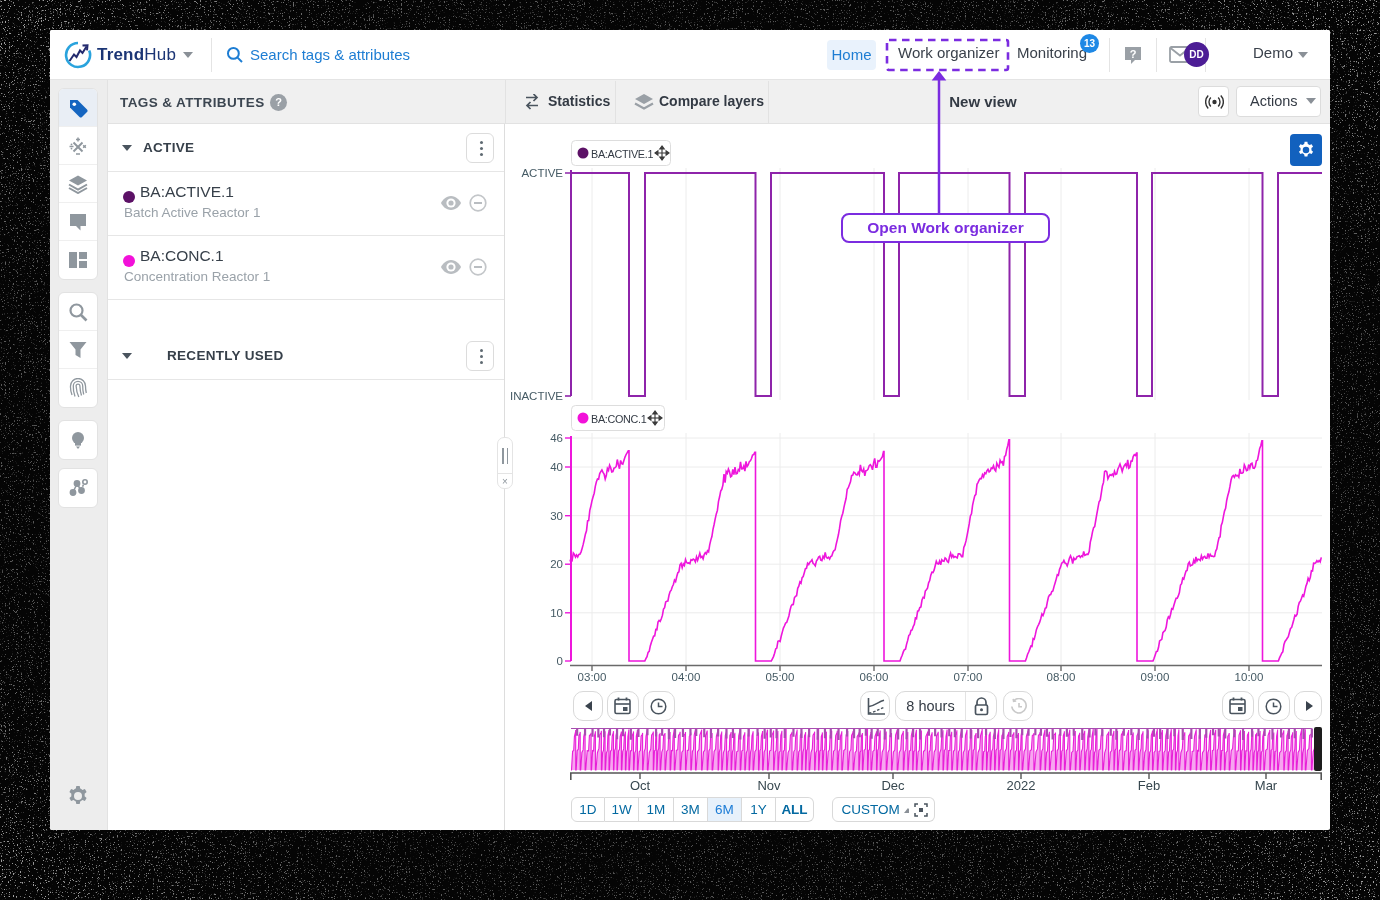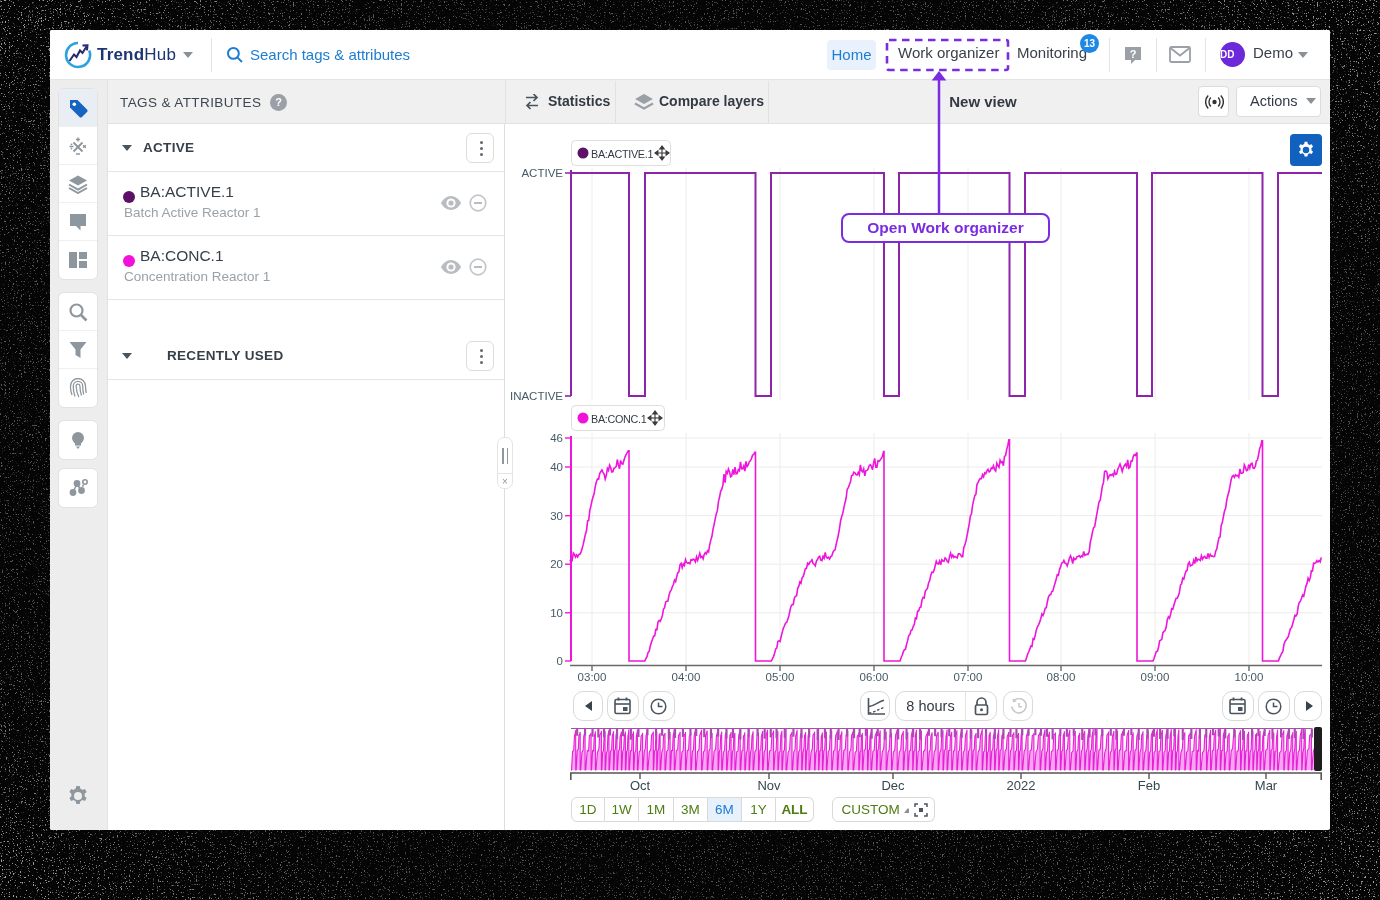--- a/index.html
+++ b/index.html
@@ -8,21 +8,21 @@
 .abs{position:absolute;}
 #card{position:absolute;left:50px;top:30px;width:1280px;height:800px;background:#fff;border-radius:2px;overflow:hidden;}
 
 #nav{position:absolute;left:0;top:0;width:1280px;height:50px;background:#fff;border-bottom:1px solid #e4e4e4;}
 .navdiv{position:absolute;top:8px;height:34px;width:1px;background:#e4e4e4;}
 #logo-text{position:absolute;left:47px;top:15px;font-size:17px;color:#1b3575;letter-spacing:.2px;}
 #srch-text{position:absolute;left:200px;top:16px;font-size:15px;color:#1d7dd3;}
 .navitem{position:absolute;top:14px;font-size:15px;color:#3a414b;}
 #home{position:absolute;left:777px;top:10px;width:49px;height:30px;background:#e9f2fc;border-radius:4px;color:#1d7dd3;font-size:15px;text-align:center;line-height:30px;}
 #badge{position:absolute;left:1030px;top:4px;width:19px;height:19px;border-radius:50%;background:#1e88e5;color:#fff;font-size:10px;font-weight:bold;text-align:center;line-height:19px;}
-#avatar{position:absolute;left:1170px;top:12px;width:25px;height:25px;border-radius:50%;background:#6d28d9;color:#fff;font-size:10px;font-weight:bold;line-height:25px;}
+#avatar{position:absolute;left:1134px;top:12px;width:25px;height:25px;border-radius:50%;background:#4c1d95;color:#fff;font-size:10px;font-weight:bold;text-align:center;line-height:25px;}
 
 #hdr{position:absolute;left:0;top:50px;width:1280px;height:44px;background:#f0f0f0;border-bottom:1px solid #e2e2e2;}
 #sidebar{position:absolute;left:0;top:50px;width:58px;height:750px;background:#ededed;border-right:1px solid #e2e2e2;}
 .sgrp{position:absolute;left:8px;width:40px;background:#fff;border:1px solid #e2e2e2;border-radius:6px;overflow:hidden;}
 .scell{width:38px;height:38px;position:relative;border-bottom:1px solid #efefef;}
 .scell:last-child{border-bottom:none;}
 .scell svg{position:absolute;left:9px;top:9px;}
 #pqmark{position:absolute;left:220px;top:64px;width:17px;height:17px;border-radius:50%;background:#9aa0a6;color:#fff;font-size:11px;font-weight:bold;text-align:center;line-height:17px;}
 
 #panel{position:absolute;left:58px;top:94px;width:397px;height:736px;background:#fff;border-right:1px solid #ddd;}
@@ -33,21 +33,21 @@
 .item{position:relative;height:64px;border-bottom:1px solid #e6e6e6;}
 .dot{position:absolute;left:15px;top:19px;width:12px;height:12px;border-radius:50%;}
 .ttl{position:absolute;left:32px;top:11px;font-size:15.5px;color:#37404a;}
 .sub{position:absolute;left:16px;top:33px;font-size:13.5px;color:#9aa2a9;}
 
 .tab{position:absolute;top:50px;height:44px;font-size:14px;color:#333a44;font-weight:600;}
 #newview{position:absolute;left:818px;top:63px;width:230px;text-align:center;font-size:15px;font-weight:600;color:#333a44;}
 .hbtn{position:absolute;top:56px;height:31px;background:#fff;border:1px solid #dcdcdc;border-radius:4px;}
 
 .tb{position:absolute;background:#fff;border:1px solid #d9d9d9;border-radius:10px;}
-.zb{position:absolute;top:767px;height:25px;font-size:13.5px;color:#4d7c0f;text-align:center;background:#fff;border:1px solid #d9d9d9;line-height:23px;}
+.zb{position:absolute;top:767px;height:25px;font-size:13.5px;color:#0369a1;text-align:center;background:#fff;border:1px solid #d9d9d9;line-height:23px;}
 
 #annbox{position:absolute;left:791px;top:183px;width:209px;height:30px;border:2.5px solid #7b2ce0;border-radius:8px;background:#fff;color:#7b2ce0;font-size:15.5px;font-weight:bold;text-align:center;line-height:26px;}
 </style></head>
 <body>
 <svg class="abs" style="left:0;top:0" width="1380" height="900">
  <radialGradient id="vg" cx="0.5" cy="0.5" r="0.75">
       <stop offset="0" stop-color="#333"></stop>
       <stop offset="0.7" stop-color="#777"></stop>
       <stop offset="1" stop-color="#fff"></stop>
     </radialGradient>
@@ -92,21 +92,21 @@
         <path d="M1.5 2 L11 9.5 L20.5 2" fill="none" stroke="#9aa0a6" stroke-width="1.8"></path>
       </svg>
   <div class="navdiv" style="left:1155px;"></div>
   <div id="avatar">DD</div>
   <div class="navitem" style="left:1203px;">Demo</div>
   <div class="caret" style="position:absolute;left:1248px;top:22px;border-top-color:#8a9097;"></div>
  </div>
 
  <div id="hdr"></div>
  <div style="position:absolute;left:455px;top:50px;width:1px;height:44px;background:#e2e2e2;"></div>
- <div style="position:absolute;left:70px;top:65px;font-size:13.5px;font-weight:normal;letter-spacing:.4px;color:#3c4651;">TAGS &amp; ATTRIBUTES</div>
+ <div style="position:absolute;left:70px;top:65px;font-size:13.5px;font-weight:bold;letter-spacing:.4px;color:#3c4651;">TAGS &amp; ATTRIBUTES</div>
  <div id="pqmark">?</div>
 
  <div class="tab" style="left:73px;"></div>
  <svg class="abs" style="left:472px;top:64px" width="20" height="16" viewBox="0 0 20 16">
       <path d="M4 4.5 h11 m-3.5 -3.5 l3.5 3.5 l-3.5 3.5" transform="translate(0,-1)" fill="none" stroke="#4a545e" stroke-width="1.7"></path>
       <path d="M16 11.5 h-11 m3.5 -3.5 l-3.5 3.5 l3.5 3.5" fill="none" stroke="#4a545e" stroke-width="1.7"></path>
     </svg>
  <div class="tab" style="left:498px;top:63px;">Statistics</div>
  <div class="navdiv" style="left:565px;top:51px;height:42px;background:#e2e2e2;"></div>
  <svg class="abs" style="left:583px;top:61px" width="22" height="22" viewBox="0 0 22 22">

